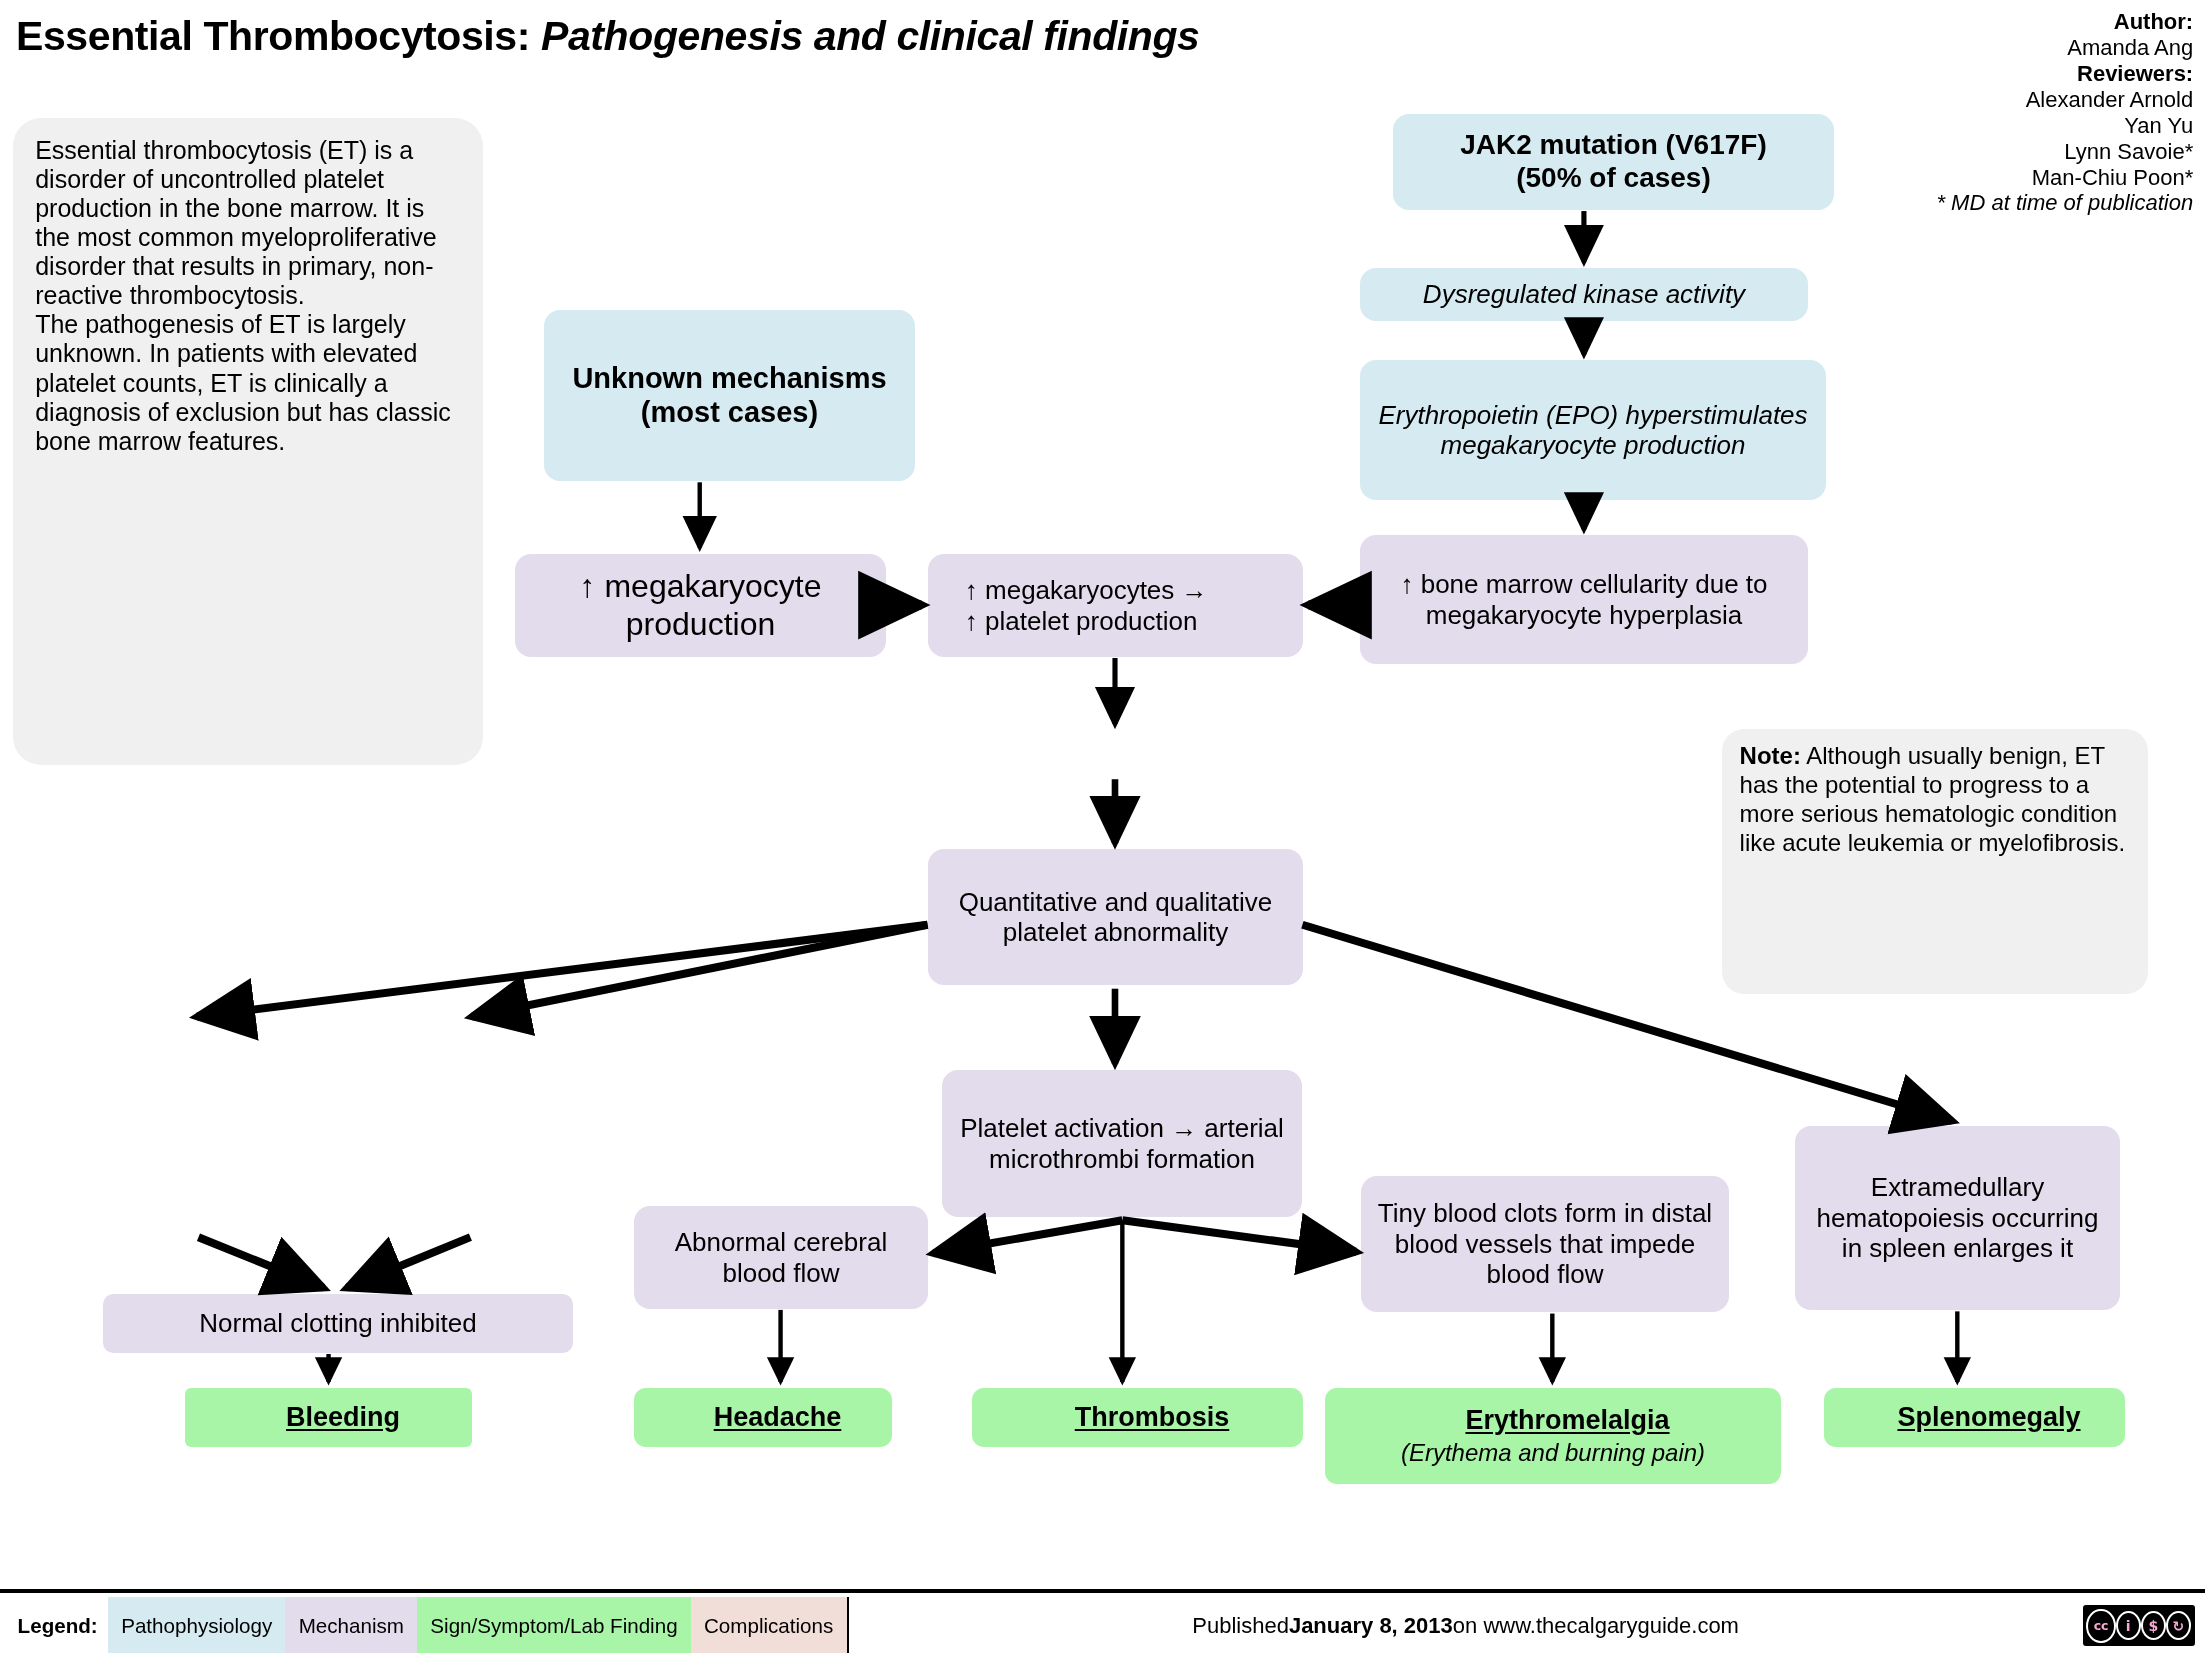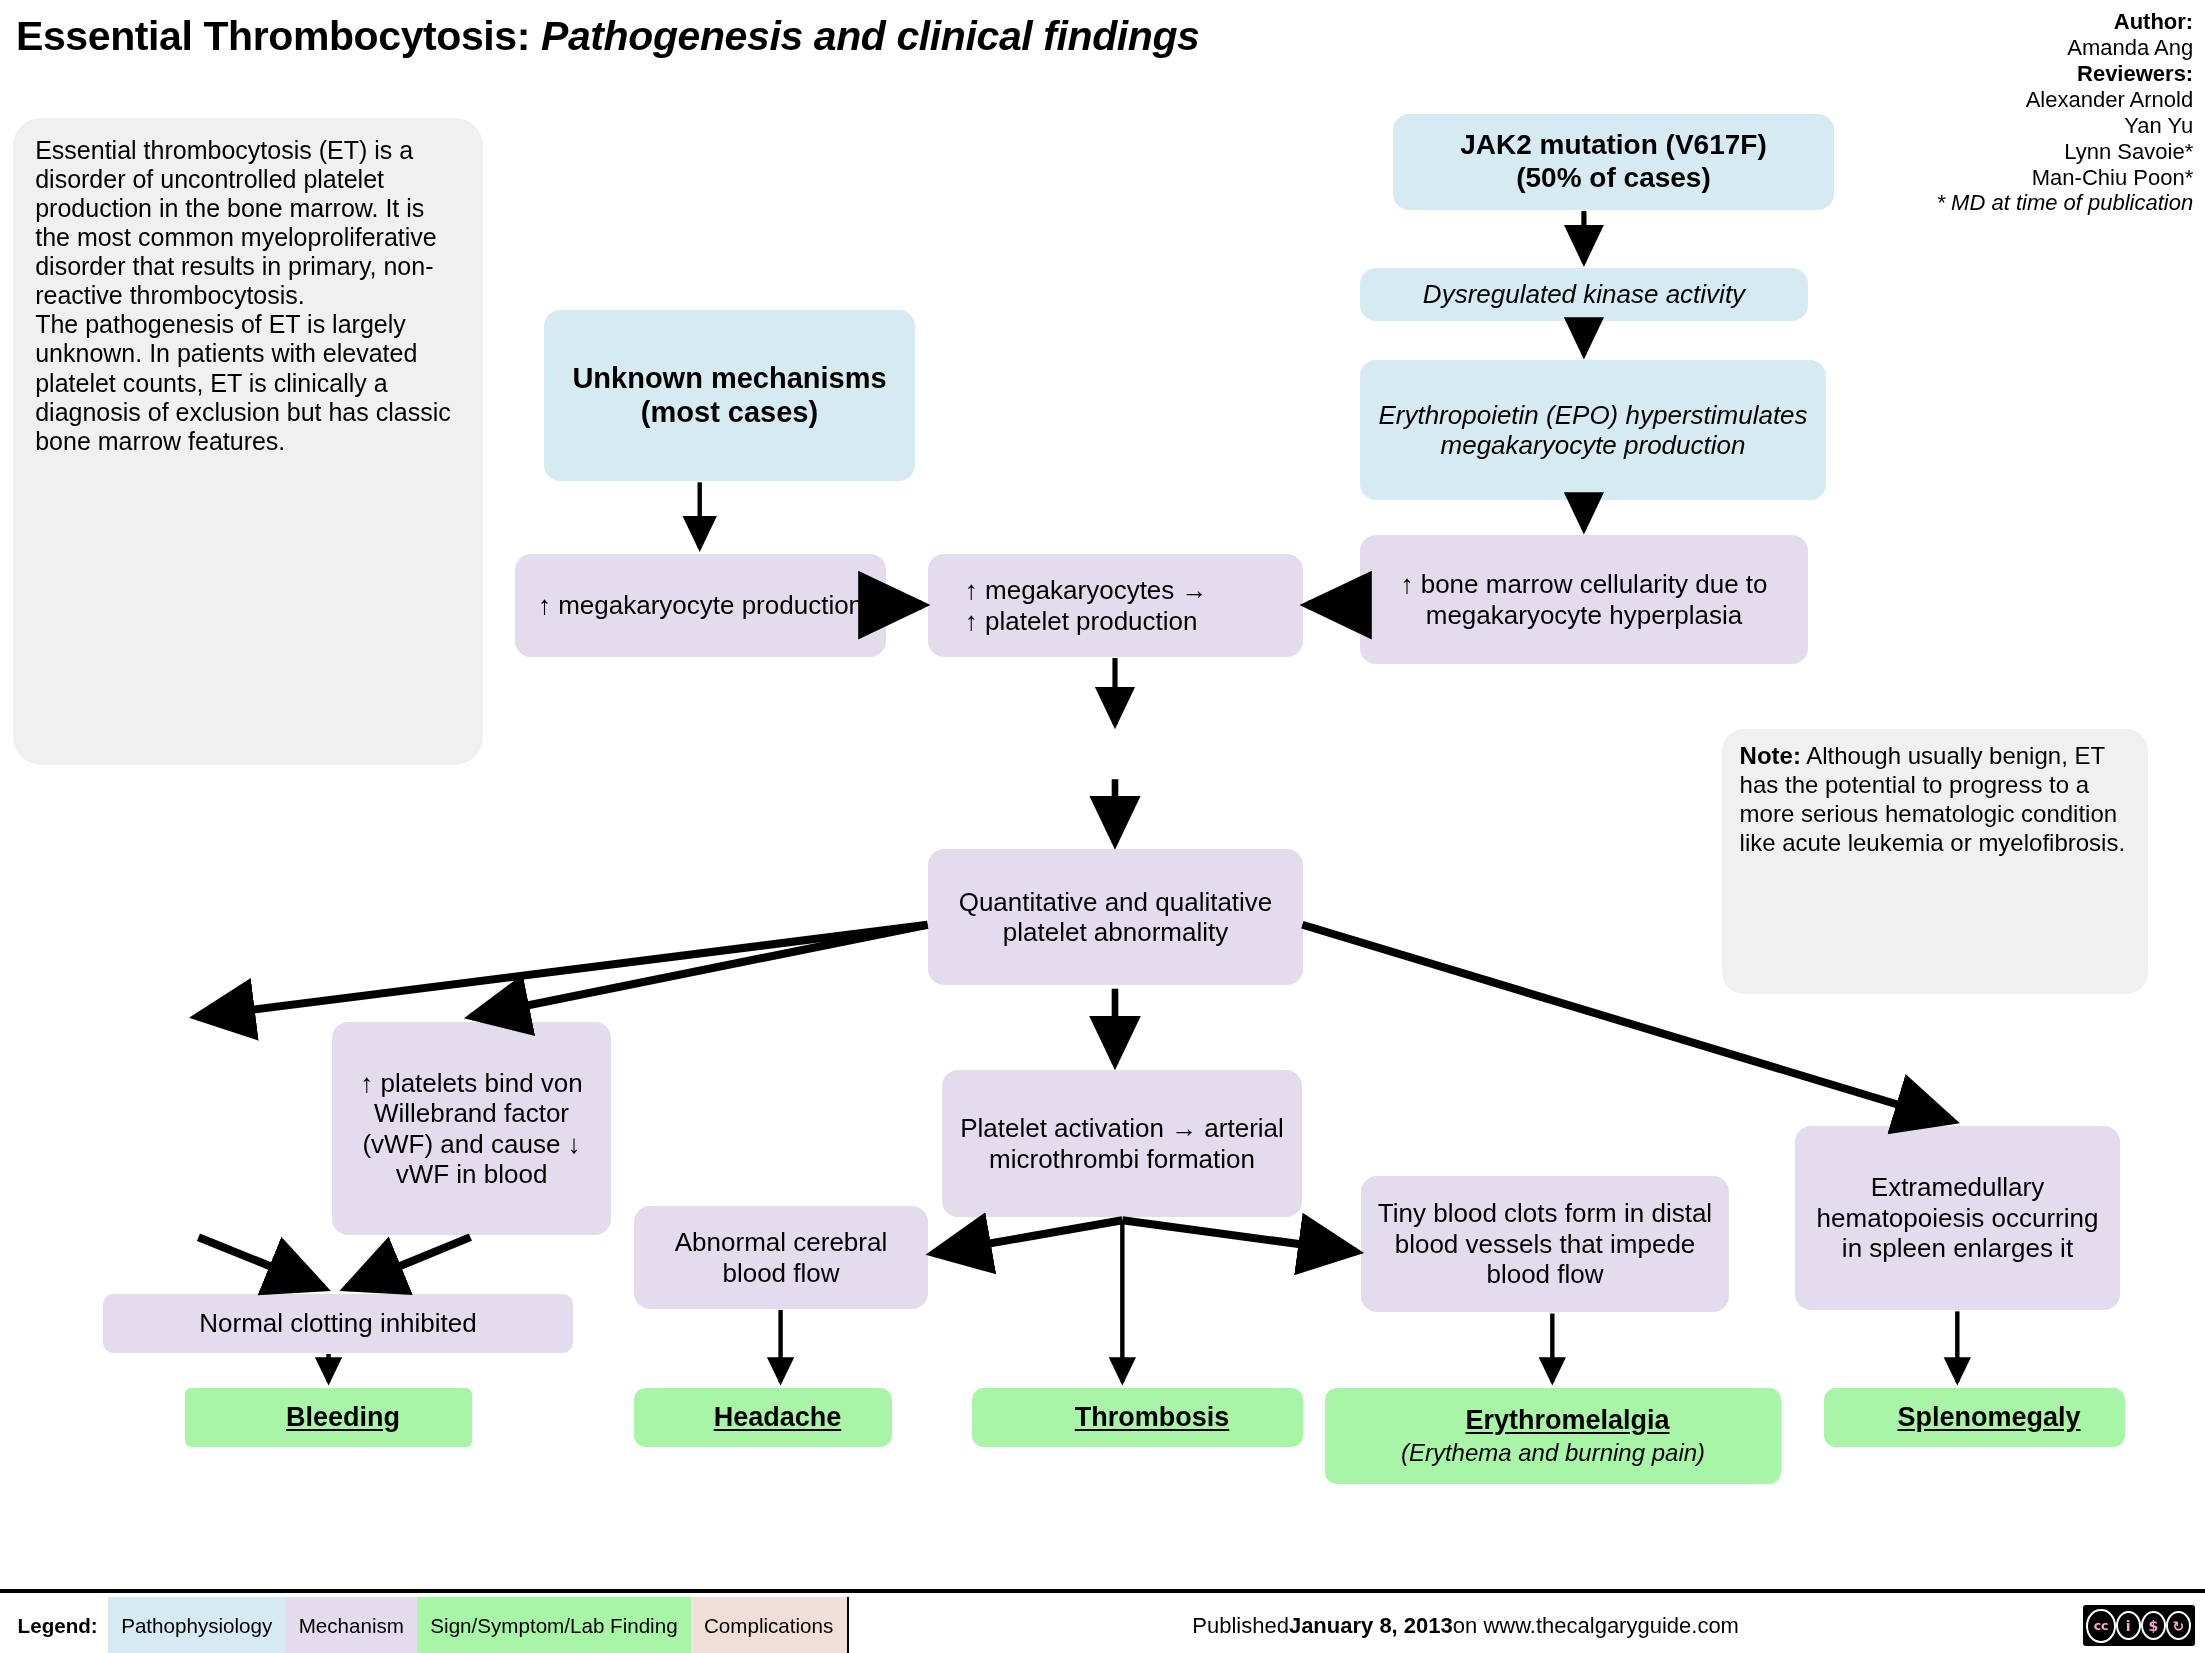--- a/index.html
+++ b/index.html
@@ -143,38 +143,35 @@
 
   <div class="box mech" style="left:1360px; top:535px; width:448px; height:129px; font-size:26px;">
     <span>↑ bone marrow cellularity due to megakaryocyte hyperplasia</span>
   </div>
 
   <div class="box patho bold" style="left:515px; top:310px; width:371px; height:171px; font-size:29px;">
     <span style="white-space:pre-line;">Unknown mechanisms
 (most cases)</span>
   </div>
 
-  <div class="box mech" style="left:515px; top:554px; width:371px; height:103px; font-size:26px;">
+  <div class="box mech" style="left:515px; top:554px; width:371px; height:103px; font-size:32px;">
     <span>↑ megakaryocyte production</span>
   </div>
 
   <div class="box mech" style="left:928px; top:554px; width:375px; height:103px; font-size:26px;">
     <span style="white-space:pre-line; text-align:left; padding-left:28px;">↑ megakaryocytes →
 ↑ platelet production</span>
   </div>
 
 
   <div class="box mech" style="left:928px; top:849px; width:375px; height:136px; font-size:26px;">
     <span>Quantitative and qualitative platelet abnormality</span>
   </div>
 
 
-  <div class="box mech" style="left:332px; top:1022px; width:279px; height:213px; font-size:26px;">
-    <span>↑ platelets bind von Willebrand factor (vWF) and cause ↓ vWF in blood</span>
-  </div>
 
   <div class="box mech" style="left:103px; top:1294px; width:470px; height:59px; font-size:26px; border-radius:10.3px;">
     <span>Normal clotting inhibited</span>
   </div>
 
   <div class="box mech" style="left:942px; top:1070px; width:360px; height:147px; font-size:26px;">
     <span>Platelet activation → arterial microthrombi formation</span>
   </div>
 
   <div class="box mech" style="left:634px; top:1206px; width:294px; height:103px; font-size:26px;">

